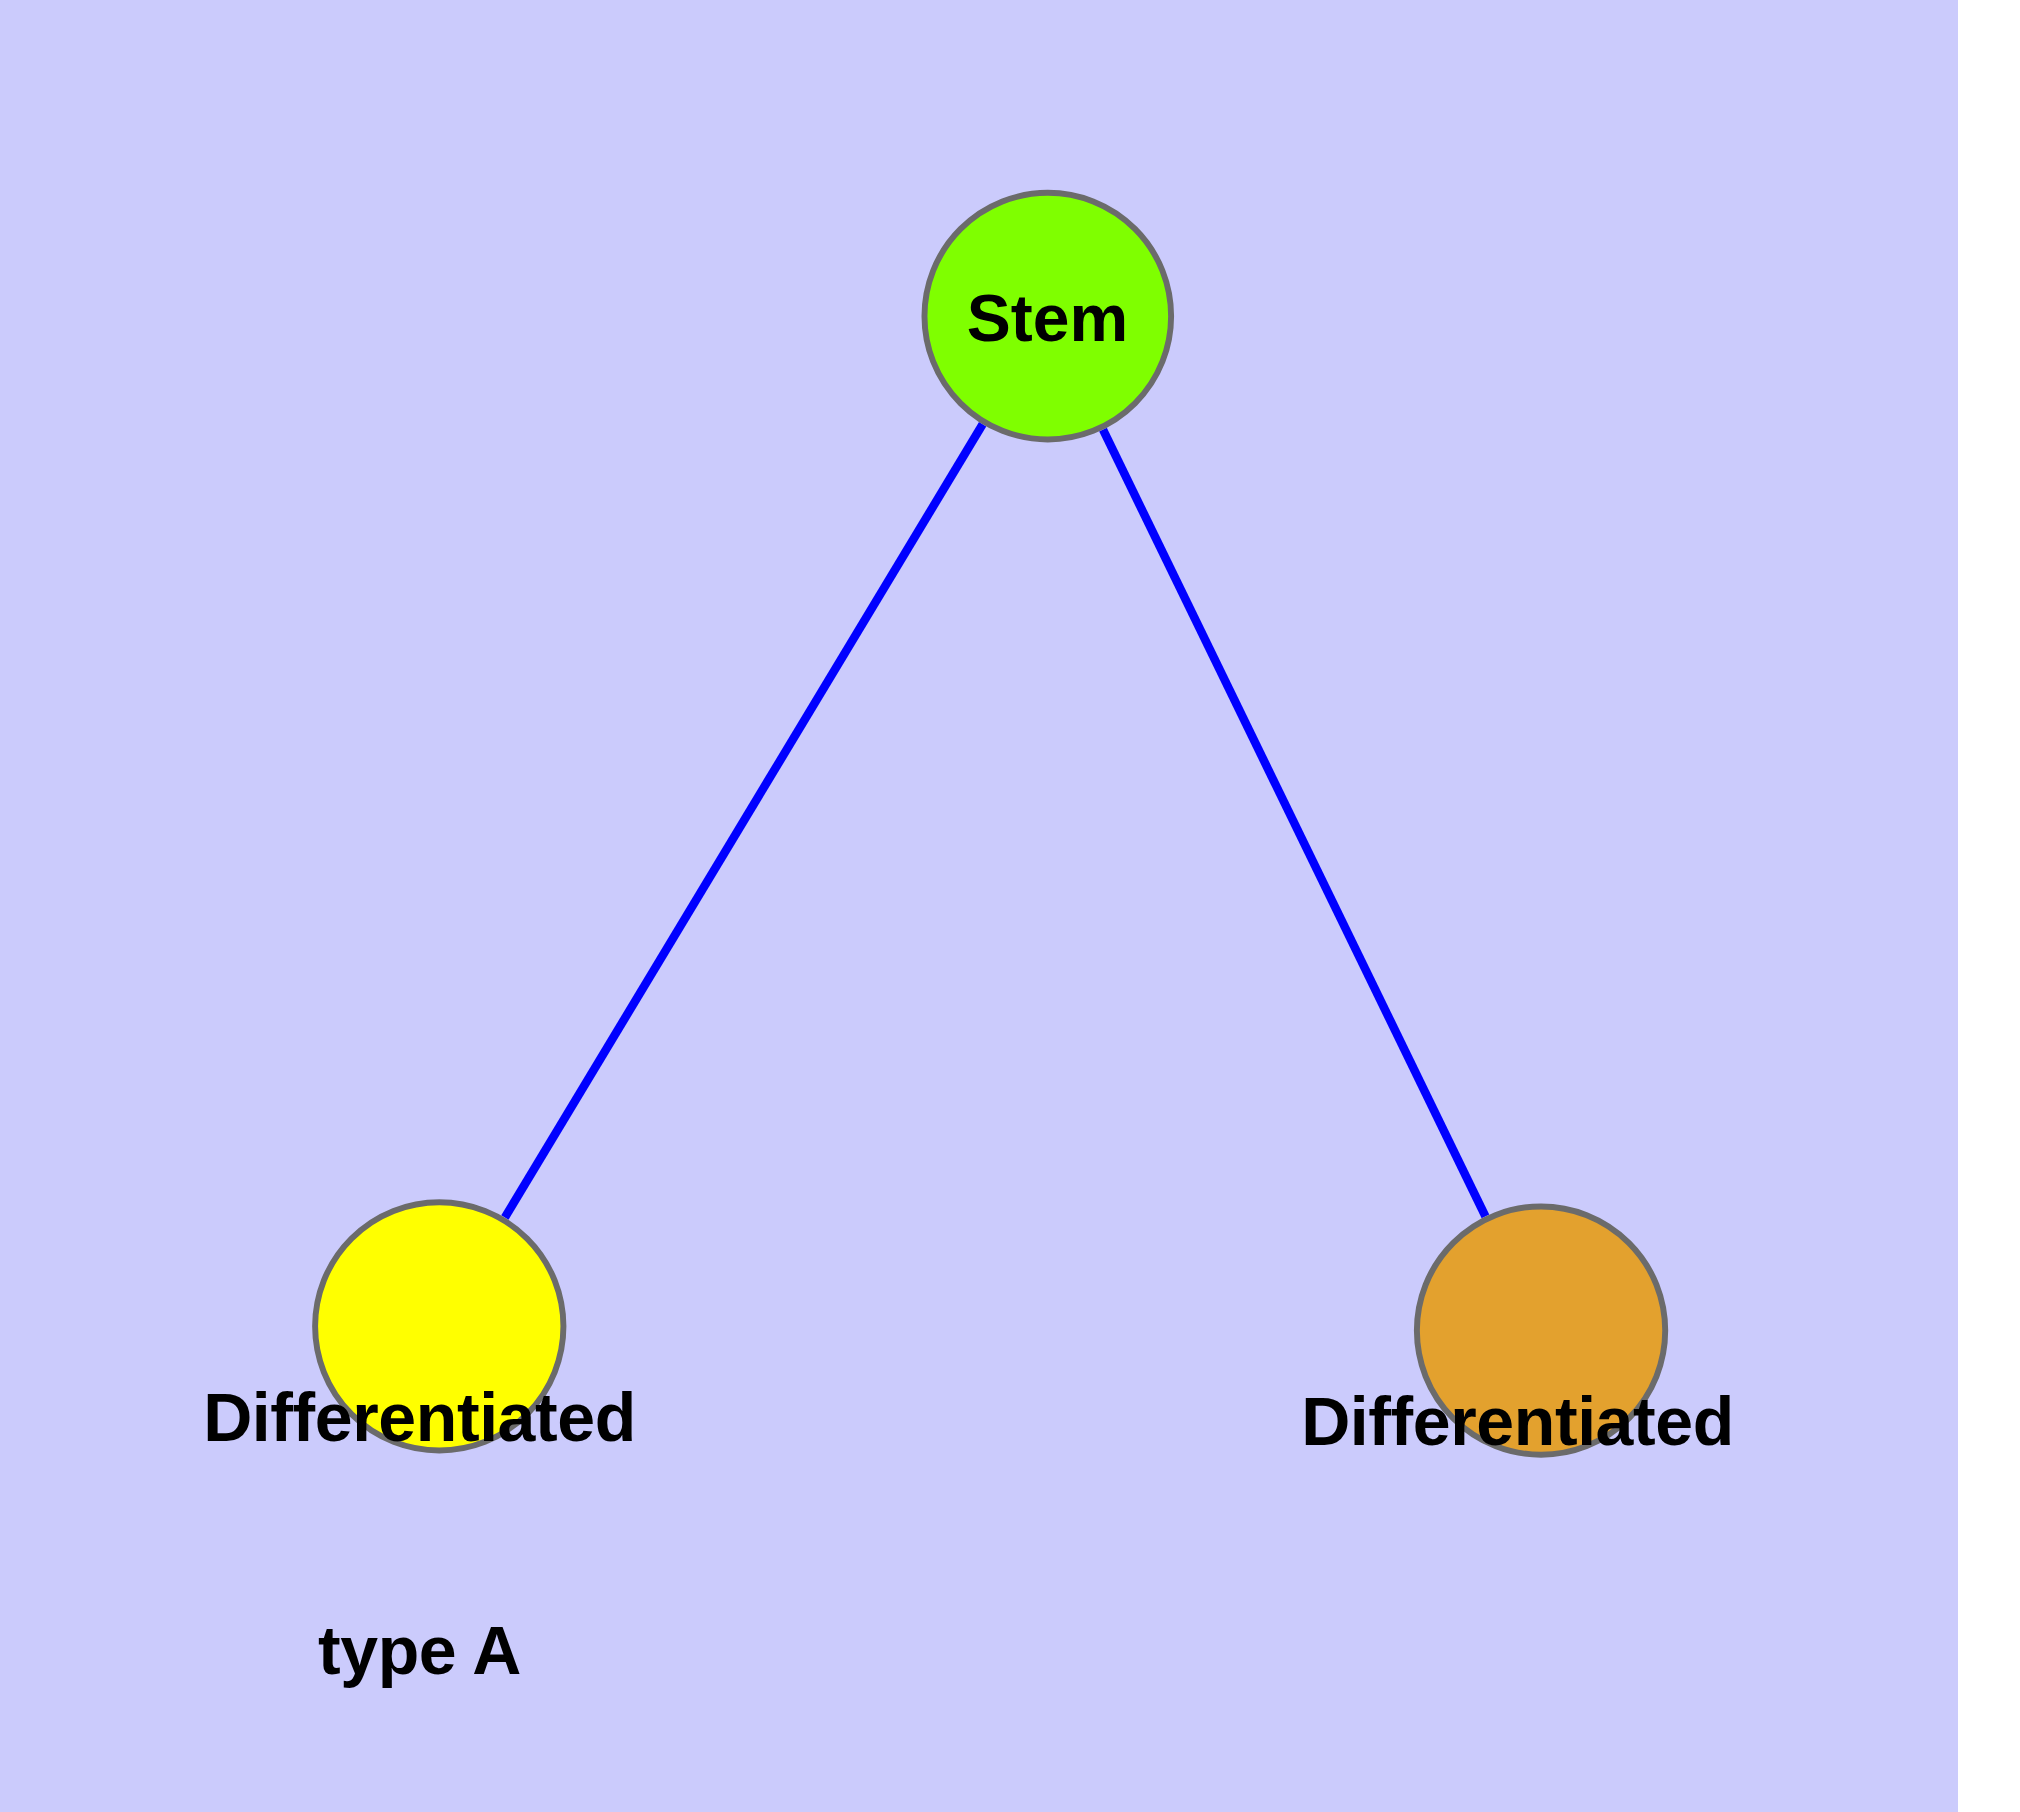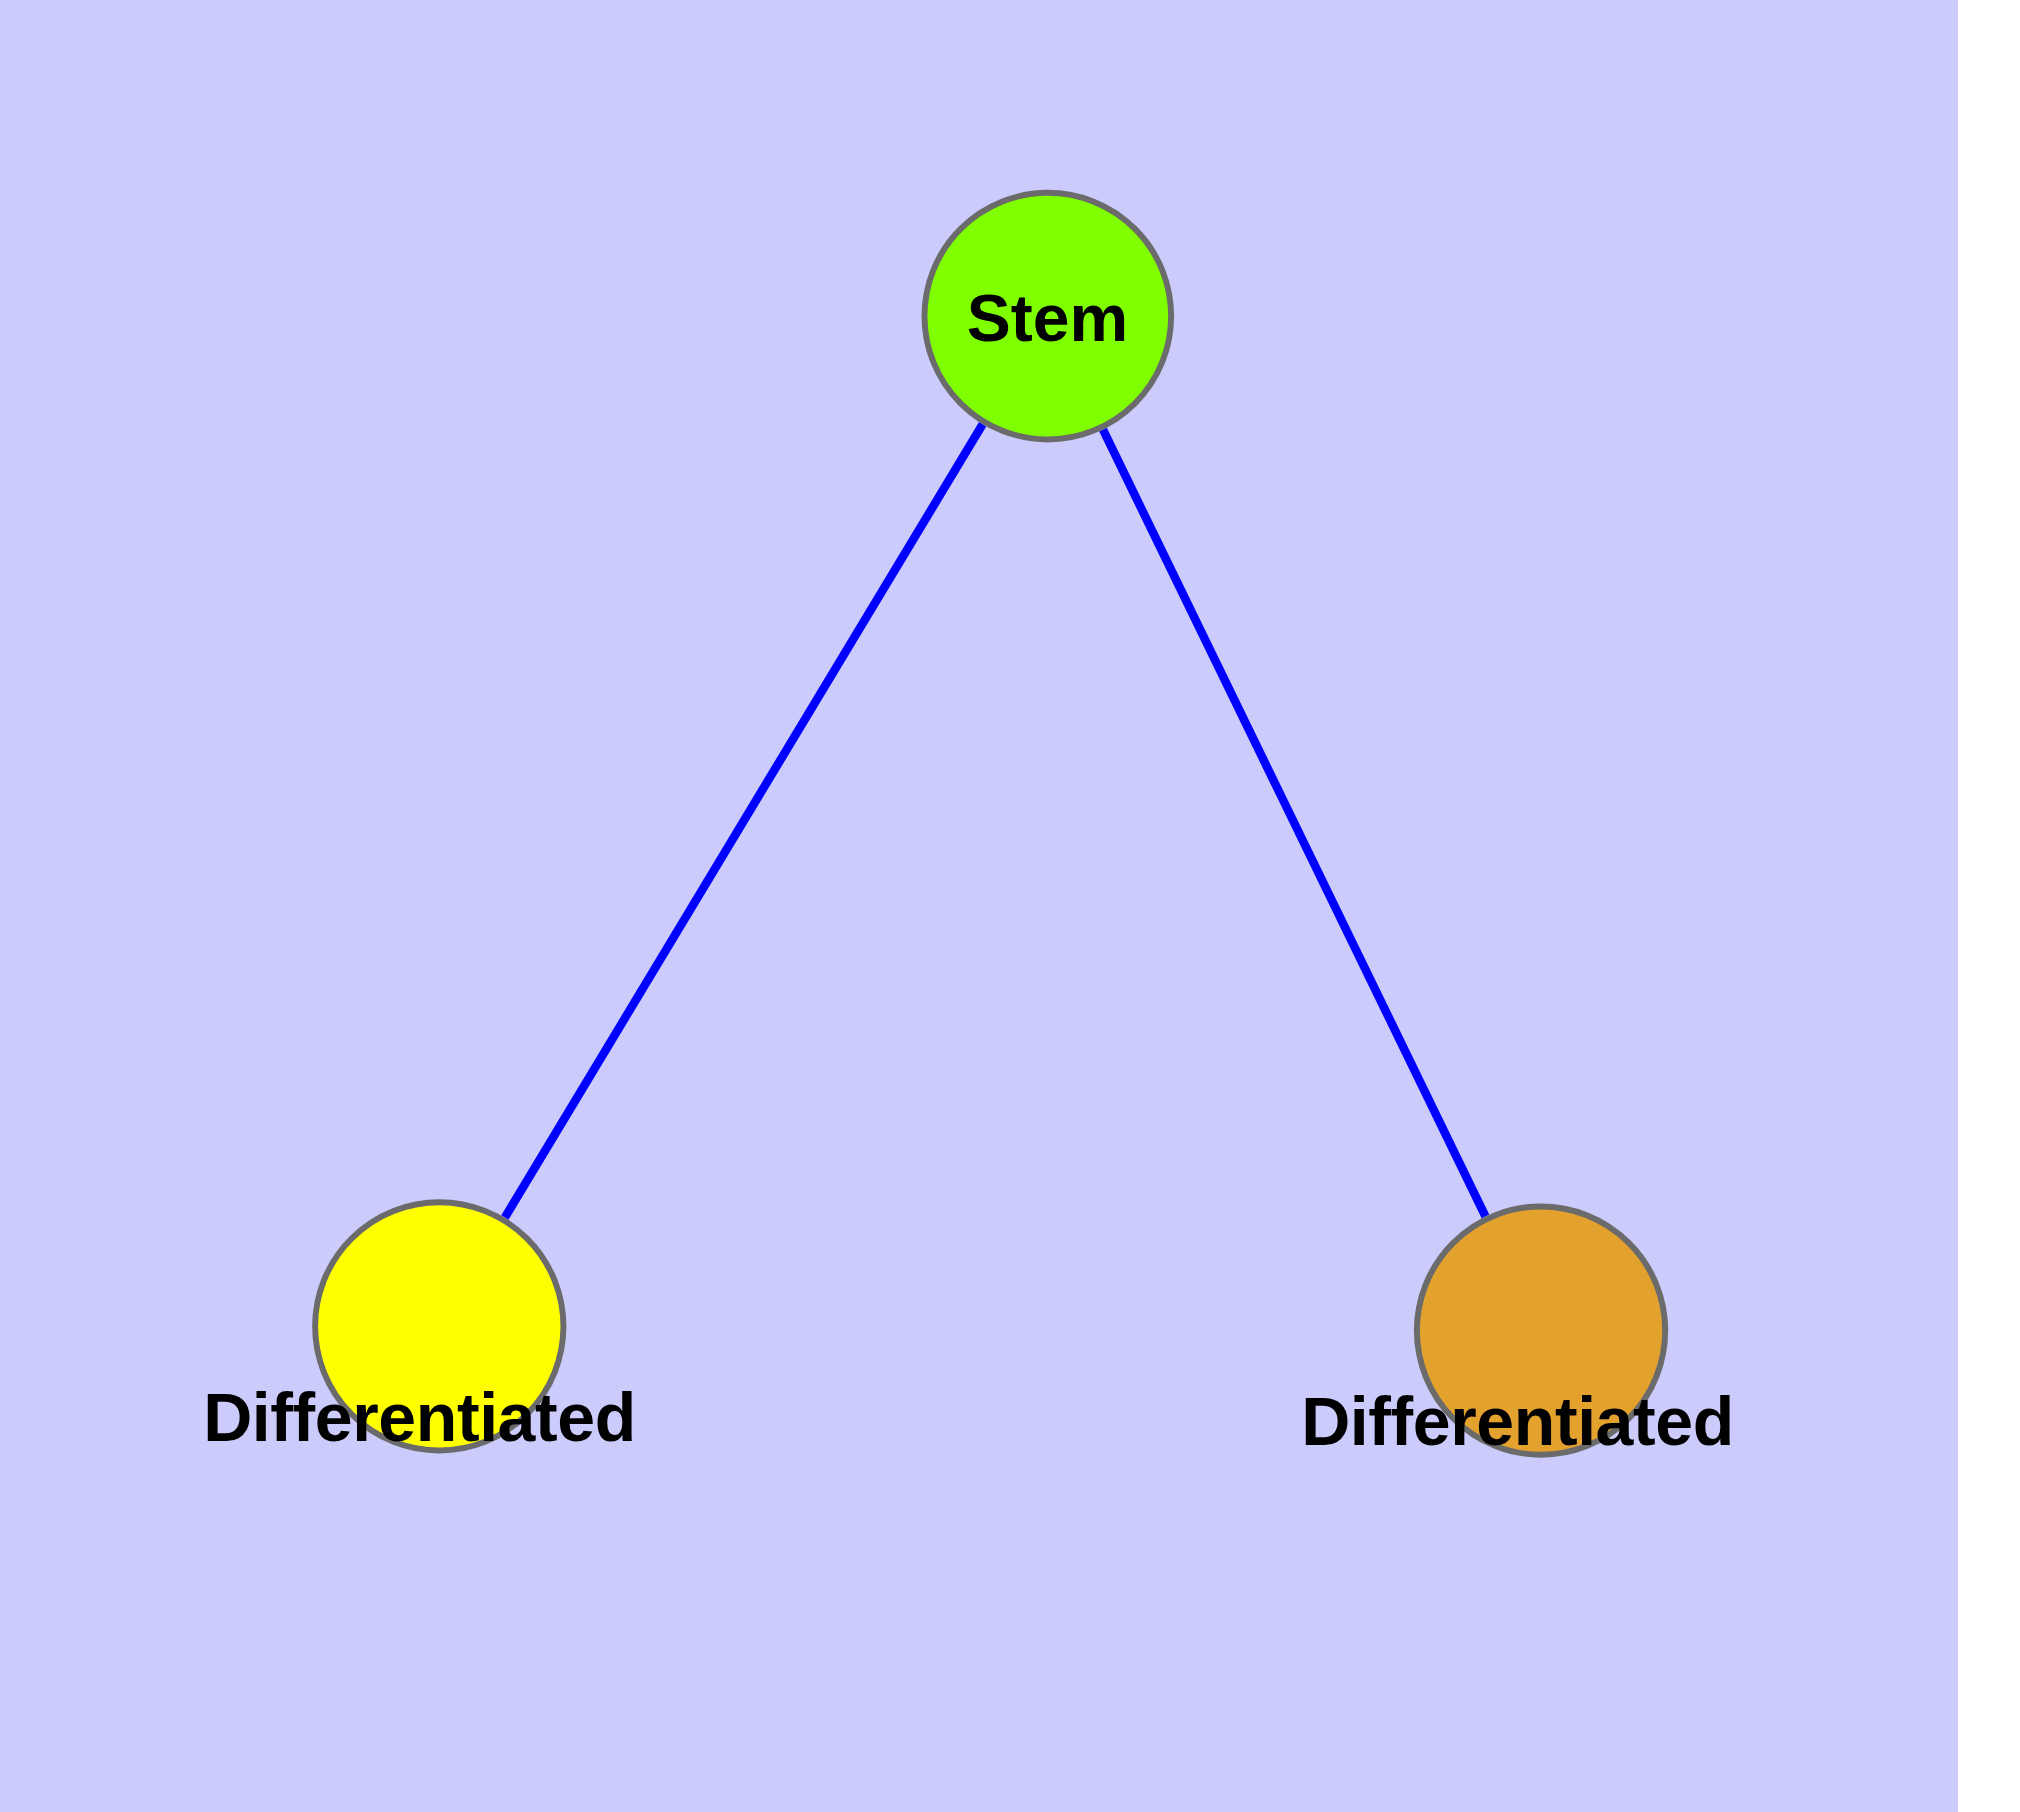--- a/index.html
+++ b/index.html
@@ -66,20 +66,21 @@
       <circle cx="1236" cy="373" r="145.5" fill="#7fff00" stroke="#6b6b6b" stroke-width="7"></circle>
       <circle cx="518" cy="1565" r="146.5" fill="#ffff00" stroke="#6b6b6b" stroke-width="7"></circle>
       <circle cx="1818" cy="1570" r="146.5" fill="#e3a12e" stroke="#6b6b6b" stroke-width="7"></circle>
     </g>
   </svg>
 
   <div class="node-label root-label" style="left: 793px; top: 281px; width: 509px; color: rgb(0, 0, 0);">Stem</div>
 
   <div class="node-label leaf-label" style="left: 165px; top: 1224px; width: 509px; color: rgb(0, 0, 0);">
     <div>Differentiated</div>
+    <div>type A</div>
   </div>
 
   <div class="node-label leaf-label" style="left: 1263px; top: 1228px; width: 509px; color: rgb(0, 0, 0);">
     <div>Differentiated</div>
   </div>
 
 </div>
 
 
 </body></html>

